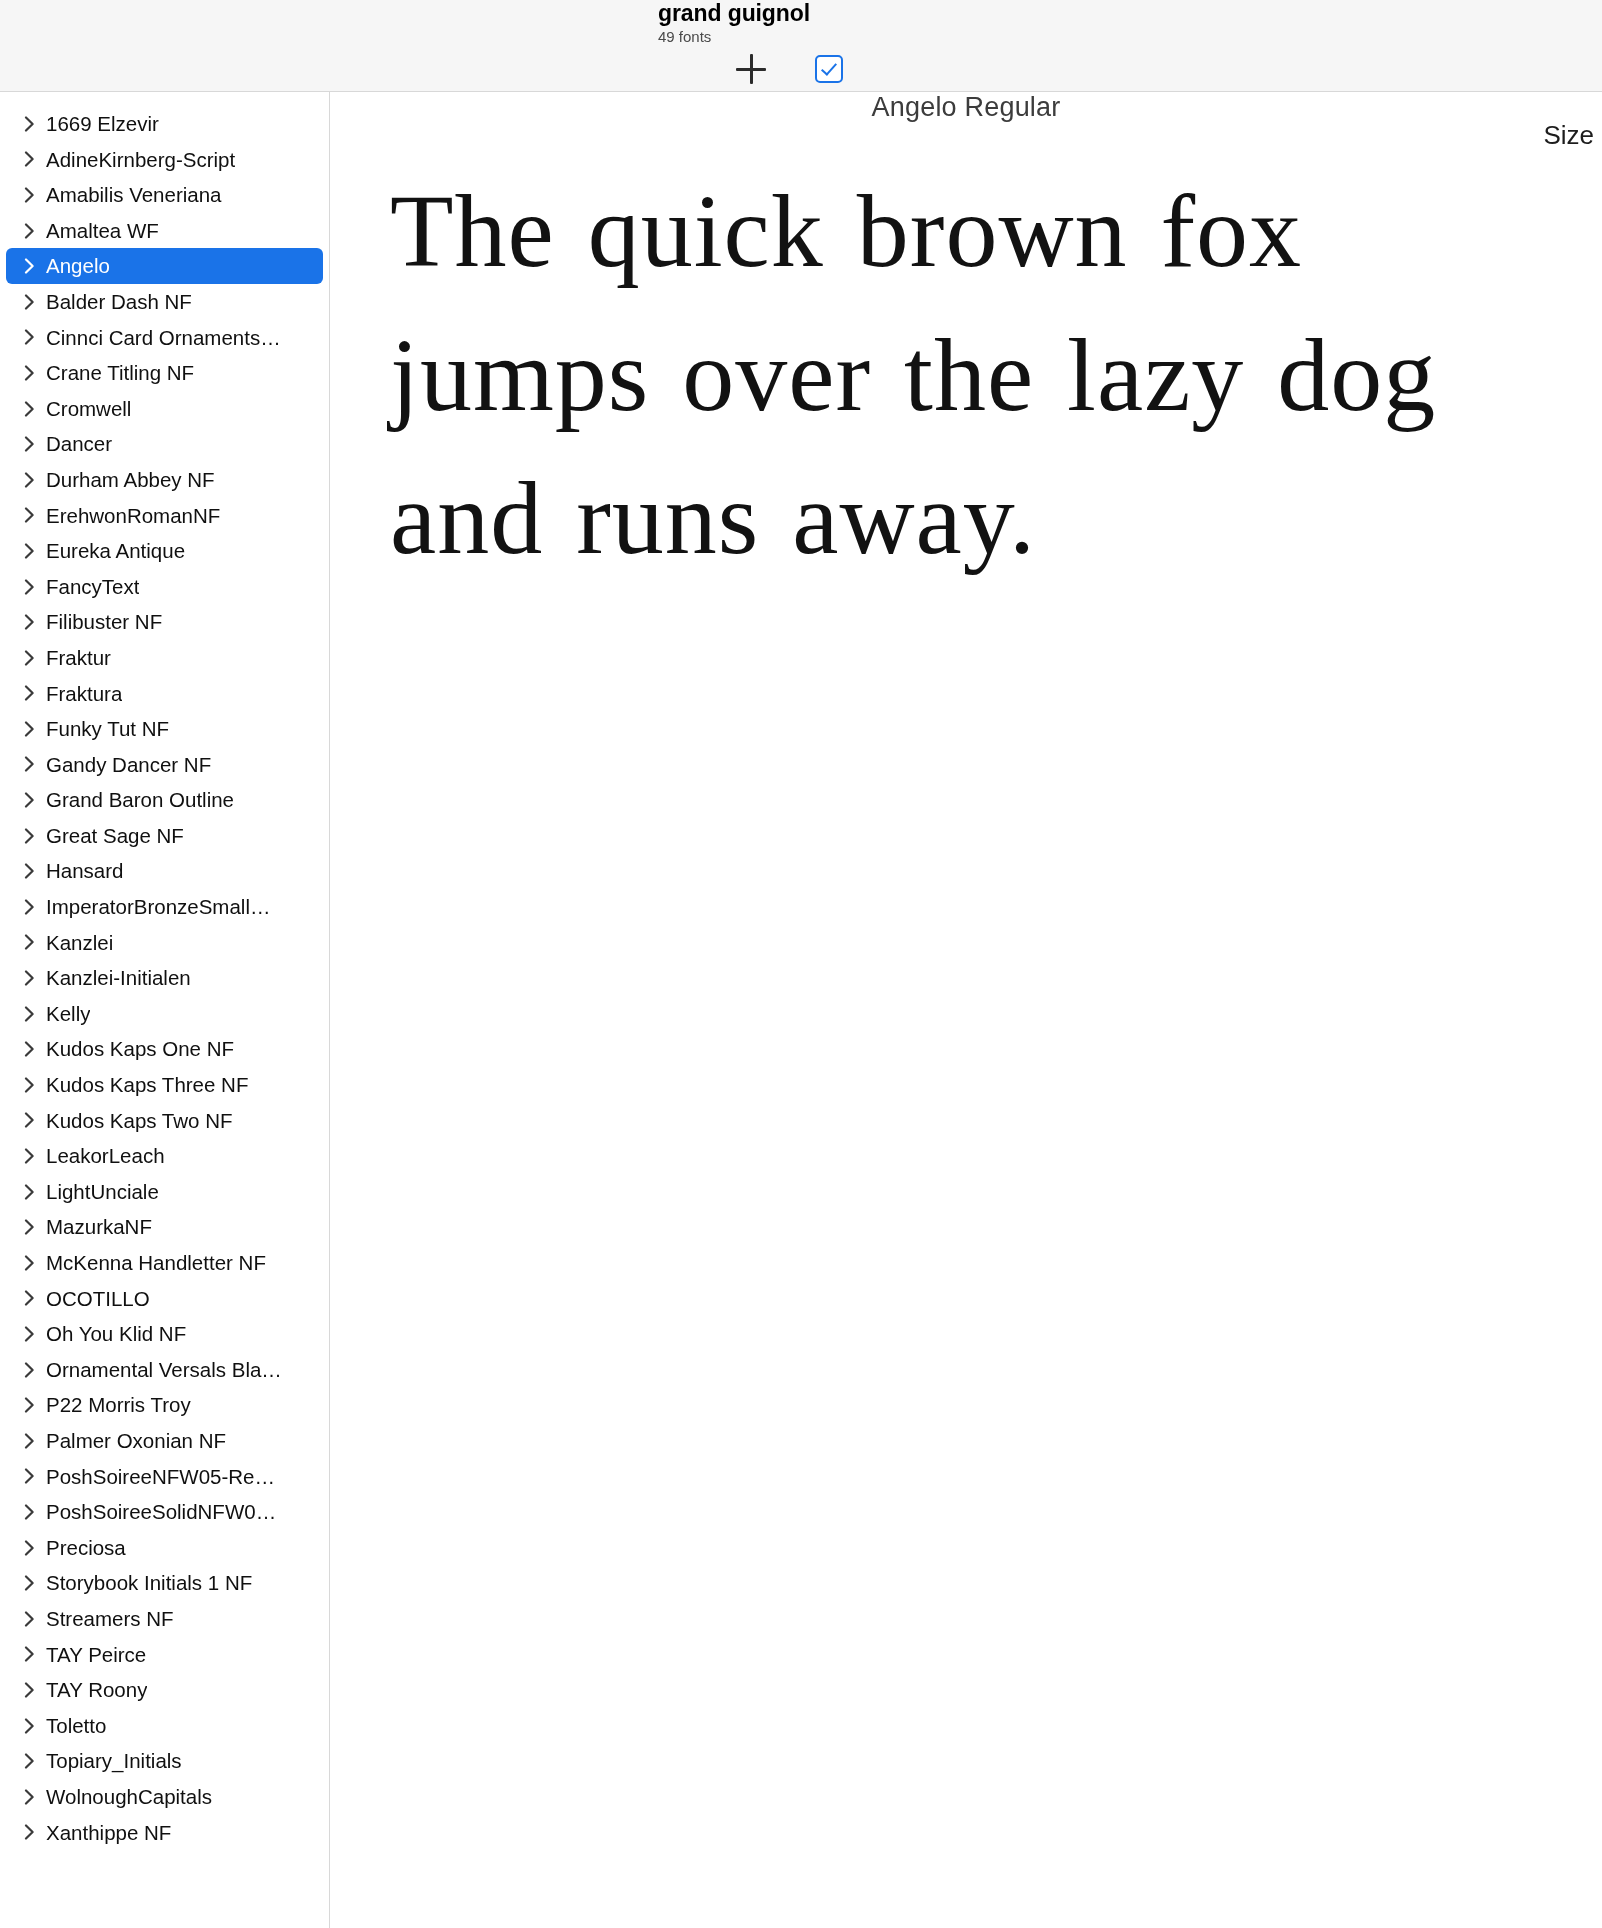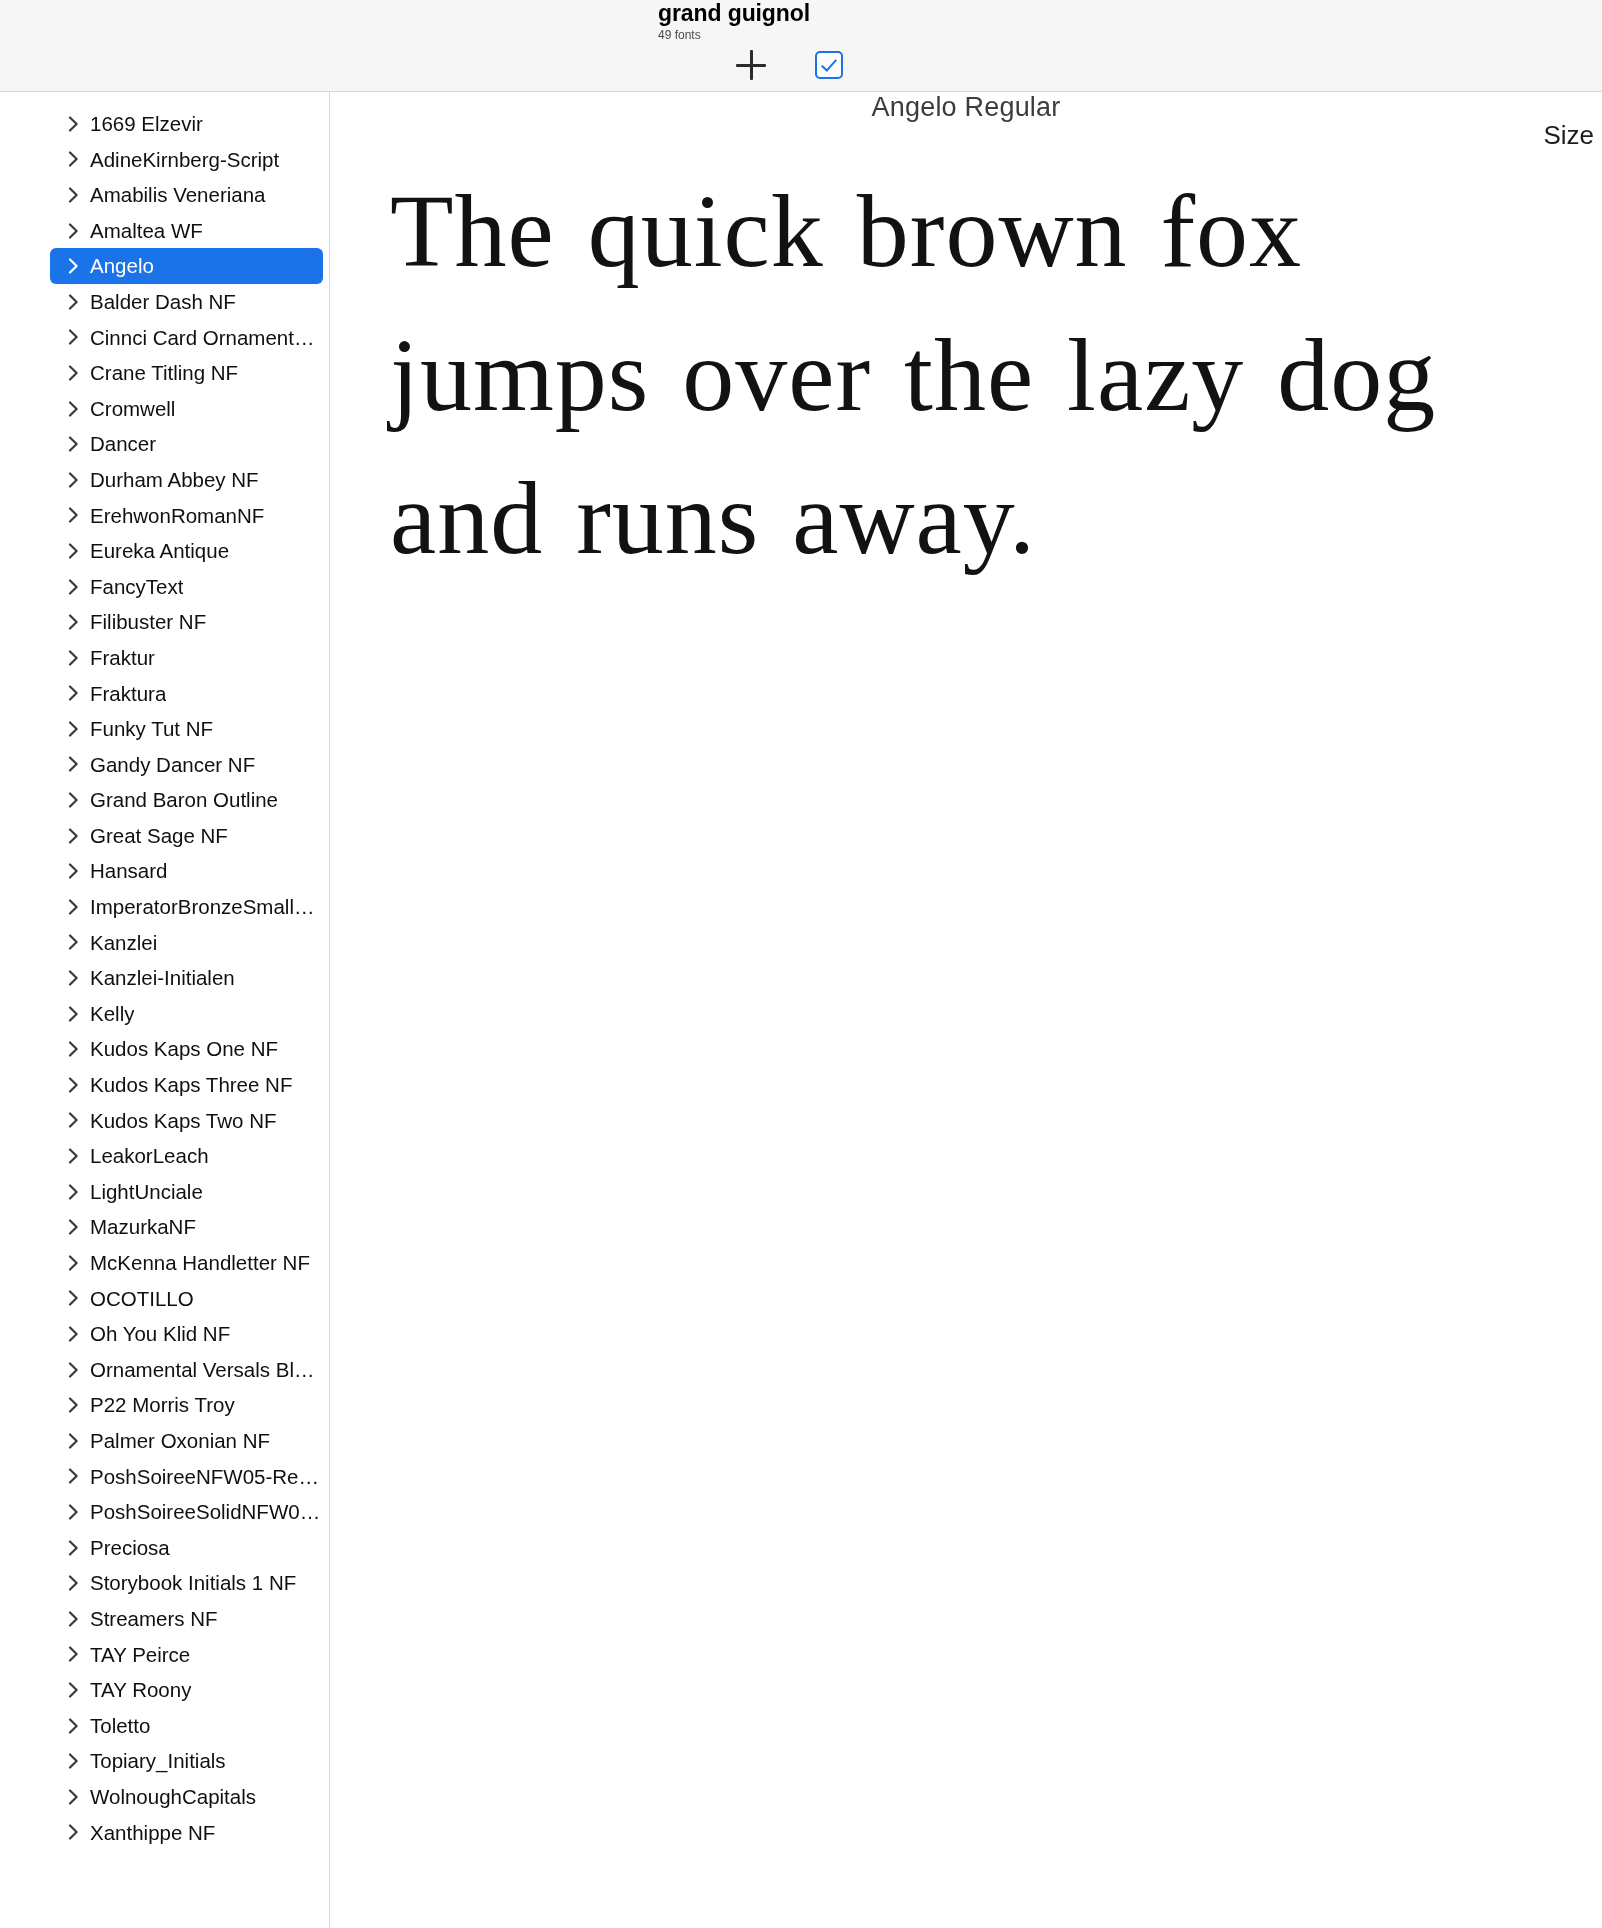--- a/index.html
+++ b/index.html
@@ -44,21 +44,21 @@
     justify-content: center;
   }
   .collection-title {
     font-size: 23px;
     font-weight: bold;
     color: #000000;
     line-height: 1.15;
     letter-spacing: -0.1px;
   }
   .collection-subtitle {
-    font-size: 12px;
+    font-size: 15px;
     color: #4a4a4a;
     line-height: 1.25;
     margin-top: 2px;
   }
 
   .tb-group-left {
     display: flex;
     align-items: center;
     gap: 34px;
     margin-left: -22px;
@@ -275,21 +275,20 @@
   }
 
   .sidebar {
     width: 330px;
     min-width: 330px;
     border-right: 1px solid #d8d8d8;
     background: #ffffff;
     box-sizing: border-box;
     padding-top: 14px;
     overflow: hidden;
-    padding-left: 44px;
   }
 
   .font-row {
     height: 35.6px;
     display: flex;
     align-items: center;
     padding-left: 14px;
     box-sizing: border-box;
     margin: 0 6px;
     border-radius: 6px;

